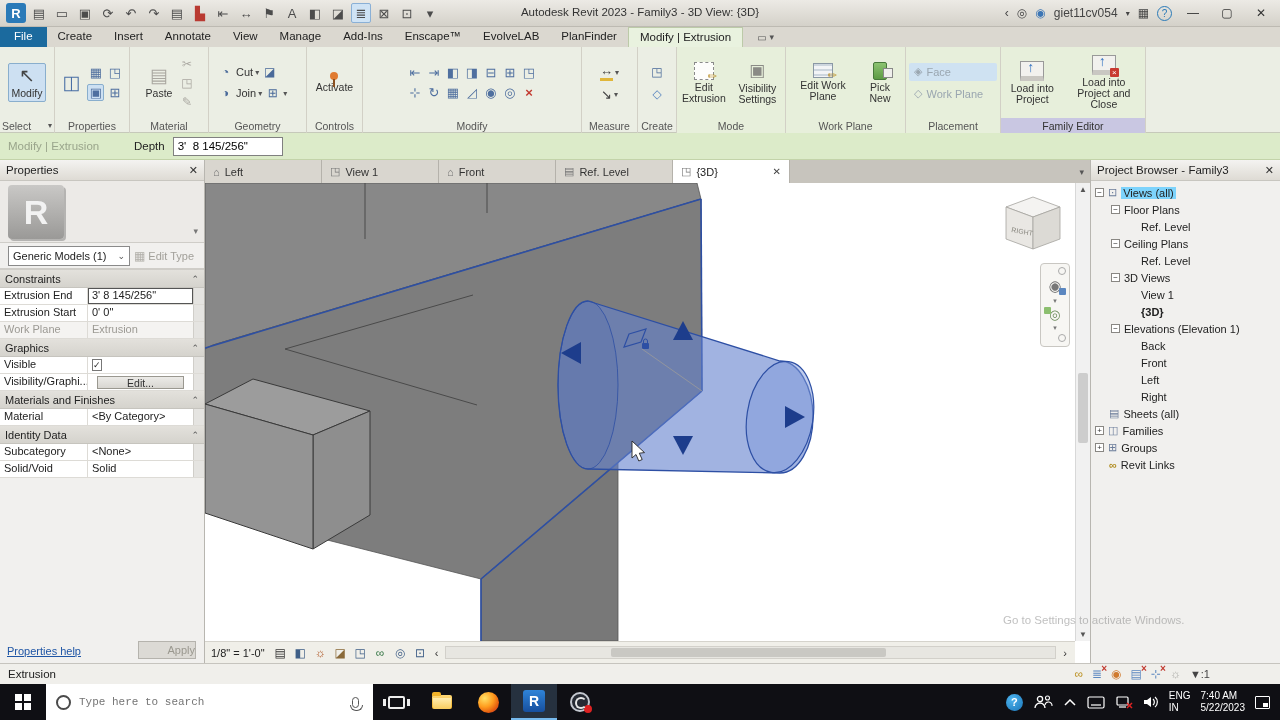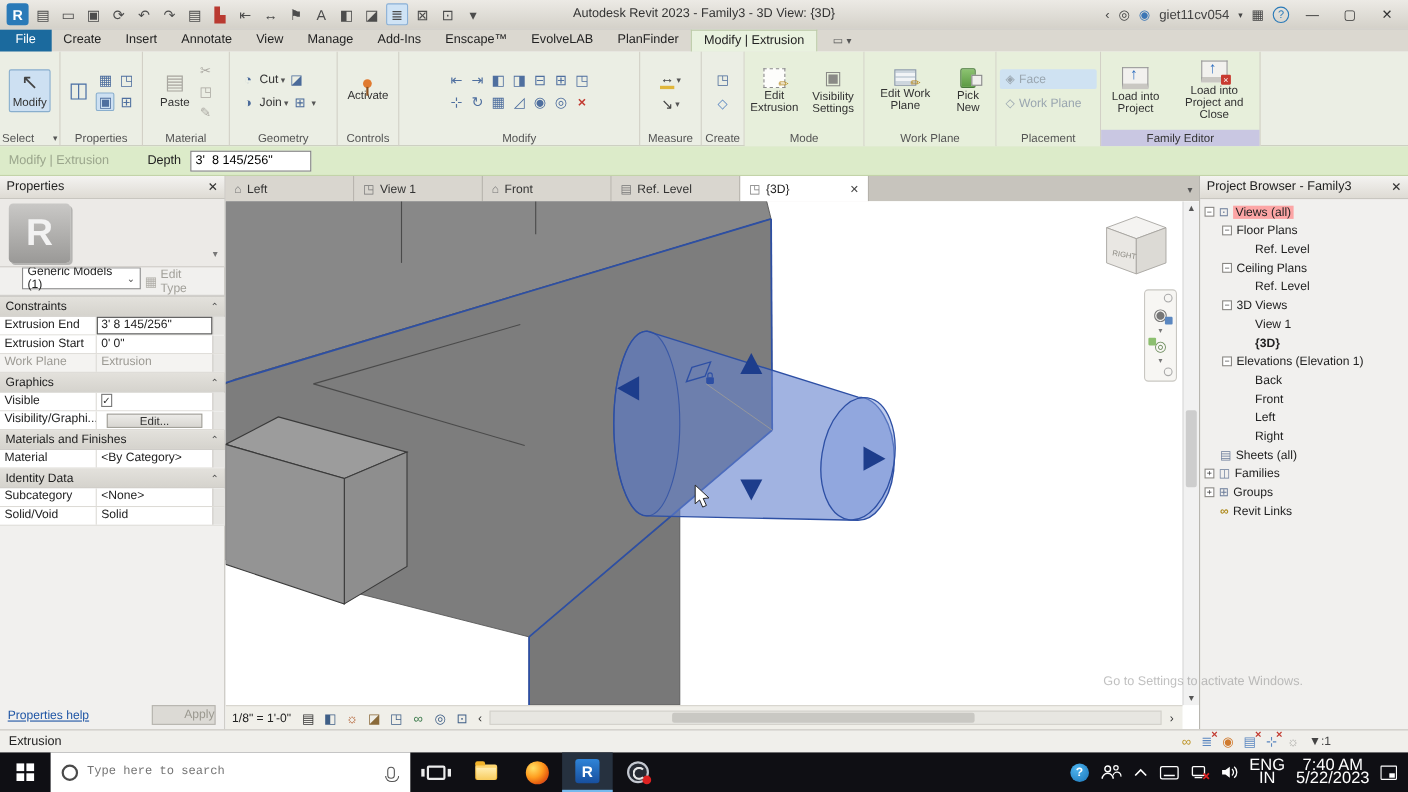--- a/index.html
+++ b/index.html
@@ -57,21 +57,21 @@
 .optctx{color:#9aa58c;font-size:11.5px;width:118px}
 .optlbl{font-size:11.5px;color:#222}
 .optinput{width:110px;height:19px;border:1px solid #808080;background:#fff;font-family:"Liberation Sans",sans-serif;font-size:11.5px;padding:0 4px}
 
 .props{position:absolute;left:0;top:160px;width:205px;bottom:57px;background:#f1f0ee;border-right:1px solid #b8b6b0}
 .phead{height:21px;background:linear-gradient(#f4f3f1,#dedbd4);display:flex;align-items:center;padding:0 6px;font-size:11.5px;color:#222;border-bottom:1px solid #c8c6c0}
 .phead .x{margin-left:auto;font-size:11px;color:#333}
 .pprev{height:62px;background:#eceae7;border-bottom:1px solid #cfcdc8;position:relative}
 .rimg{position:absolute;left:8px;top:4px;width:56px;height:54px;background:linear-gradient(#c9c8c6,#9a9997);border-radius:4px;color:#f2f2f2;font-size:34px;font-weight:bold;display:flex;align-items:center;justify-content:center;box-shadow:2px 2px 0 #b5b4b2}
 .pdd{position:absolute;right:6px;bottom:6px;color:#777;font-size:9px}
-.psel{height:26px;display:flex;gap:4px;padding:0 20px;border-bottom:1px solid #cfcdc8}
+.psel{height:26px;display:flex;align-items:center;gap:4px;padding:0 8px;border-bottom:1px solid #cfcdc8}
 .pselbox{width:122px;height:20px;background:#fff;border:1px solid #8a8a8a;display:flex;align-items:center;padding:0 4px;font-size:11px}
 .pselbox .dd{margin-left:auto;font-size:9px;color:#555}
 .petype{display:flex;align-items:center;gap:3px;color:#a2a09a;font-size:11px}
 .petype .eticon{font-size:12px;color:#b0aea8}
 .pgrid{border-top:1px solid #cfcdc8}
 .psec{height:18px;background:linear-gradient(#e3e1dc,#d5d3cd);display:flex;align-items:center;padding:0 5px;font-size:11px;color:#222;border-bottom:1px solid #c6c4be}
 .psec .chev{margin-left:auto;font-size:9px;color:#555}
 .prow{height:17px;display:flex;border-bottom:1px solid #dddbd6;background:#fff;font-size:11px}
 .plab{width:88px;padding:1px 4px 0;color:#222;border-right:1px solid #dddbd6;overflow:hidden;white-space:nowrap}
 .pval{flex:1;padding:1px 4px 0;color:#222;overflow:hidden;white-space:nowrap;position:relative}
@@ -113,21 +113,21 @@
 .watermark{position:absolute;left:1003px;top:611px;z-index:40;color:rgba(128,128,128,.55);pointer-events:none}
 .watermark .wm1{font-size:19px}
 .watermark .wm2{font-size:11.5px;margin-top:3px;color:rgba(140,140,140,.55)}
 
 .browser{position:absolute;right:0;top:160px;width:190px;bottom:57px;background:#f1f0ee;border-left:1px solid #b8b6b0}
 .tree{padding-top:3px}
 .trow{height:17px;display:flex;align-items:center;gap:4px;font-size:11px;color:#222;padding-left:4px;white-space:nowrap}
 .texp{width:9px;height:9px;border:1px solid #898783;background:#fff;font-size:8px;line-height:7px;text-align:center;color:#333;flex:none}
 .tico{font-size:11px;color:#6b7c9a;flex:none}
 .tico.link{color:#b08c20;font-weight:bold}
-.trow .lbl.sel{background:#fca5a5;padding:0 2px}
+.trow .lbl.sel{background:#7dd3fc;padding:0 2px}
 .trow .lbl.bold{font-weight:bold}
 .ind1{padding-left:20px}.ind2{padding-left:50px}
 
 .statusbar{position:absolute;left:0;right:0;bottom:36px;height:21px;background:#f0efeb;border-top:1px solid #c6c4be;display:flex;align-items:center;padding:0 8px;font-size:11.5px;color:#222}
 .sbicons{margin-left:auto;margin-right:62px;display:flex;align-items:center;gap:9px}
 .sbi{font-size:12px;color:#5b87c0;position:relative}
 .sbi.y{color:#bd9326}.sbi.o{color:#d07a2e}.sbi.gy{color:#b0b0ac}
 .sbi.xm::after{content:"×";position:absolute;right:-5px;top:-4px;color:#c23a30;font-size:10px;font-weight:bold}
 .sbfilter{font-size:11px;color:#444}
 
@@ -148,21 +148,21 @@
 .fold{width:20px;height:14px;background:linear-gradient(#ffd978,#f2b32a);border-radius:2px;position:relative}
 .fold::before{content:"";position:absolute;left:0;top:-3px;width:9px;height:4px;background:#f2b32a;border-radius:2px 2px 0 0}
 .fold::after{content:"";position:absolute;left:1px;top:3px;right:1px;bottom:0;background:linear-gradient(#ffedb0,#f8cc5e);border-radius:0 0 2px 2px}
 .ffx{width:21px;height:21px;border-radius:50%;background:radial-gradient(circle at 32% 30%,#ffe066,#ff9d1f 42%,#e4590f 72%,#a3326e)}
 .ricon{width:22px;height:22px;background:linear-gradient(#2f84d8,#174f9e);border-radius:3px;color:#fff;font-weight:bold;font-size:14px;display:flex;align-items:center;justify-content:center}
 .obs{width:20px;height:20px;border-radius:50%;background:#262a33;border:2px solid #c3c7cf;position:relative}
 .obs::after{content:"";position:absolute;left:3px;top:3px;width:8px;height:8px;border:2px solid #e8e8e8;border-radius:50%;border-right-color:transparent}
 .obs .rec{position:absolute;right:-4px;bottom:-3px;width:8px;height:8px;background:#d22;border-radius:50%}
 .tray{margin-left:auto;display:flex;align-items:center;gap:10px;padding-right:10px}
 .help{width:17px;height:17px;border-radius:50%;background:radial-gradient(circle at 35% 30%,#4db4ef,#1b75b8);display:flex;align-items:center;justify-content:center;font-size:11px;font-weight:bold;color:#fff}
-.trtxt{font-size:15px;line-height:12px;text-align:center}
+.trtxt{font-size:10px;line-height:12px;}
 .notif{width:15px;height:13px;border:1.5px solid #fff;border-radius:1px;position:relative}
 .notif::after{content:"";position:absolute;right:1px;bottom:1px;width:5px;height:4px;background:#fff}
 </style>
 </head>
 <body>
 
 <div class="titlebar">
   <span class="qat app">R</span>
   <span class="qat">▤</span>
   <span class="qat">▭</span>

